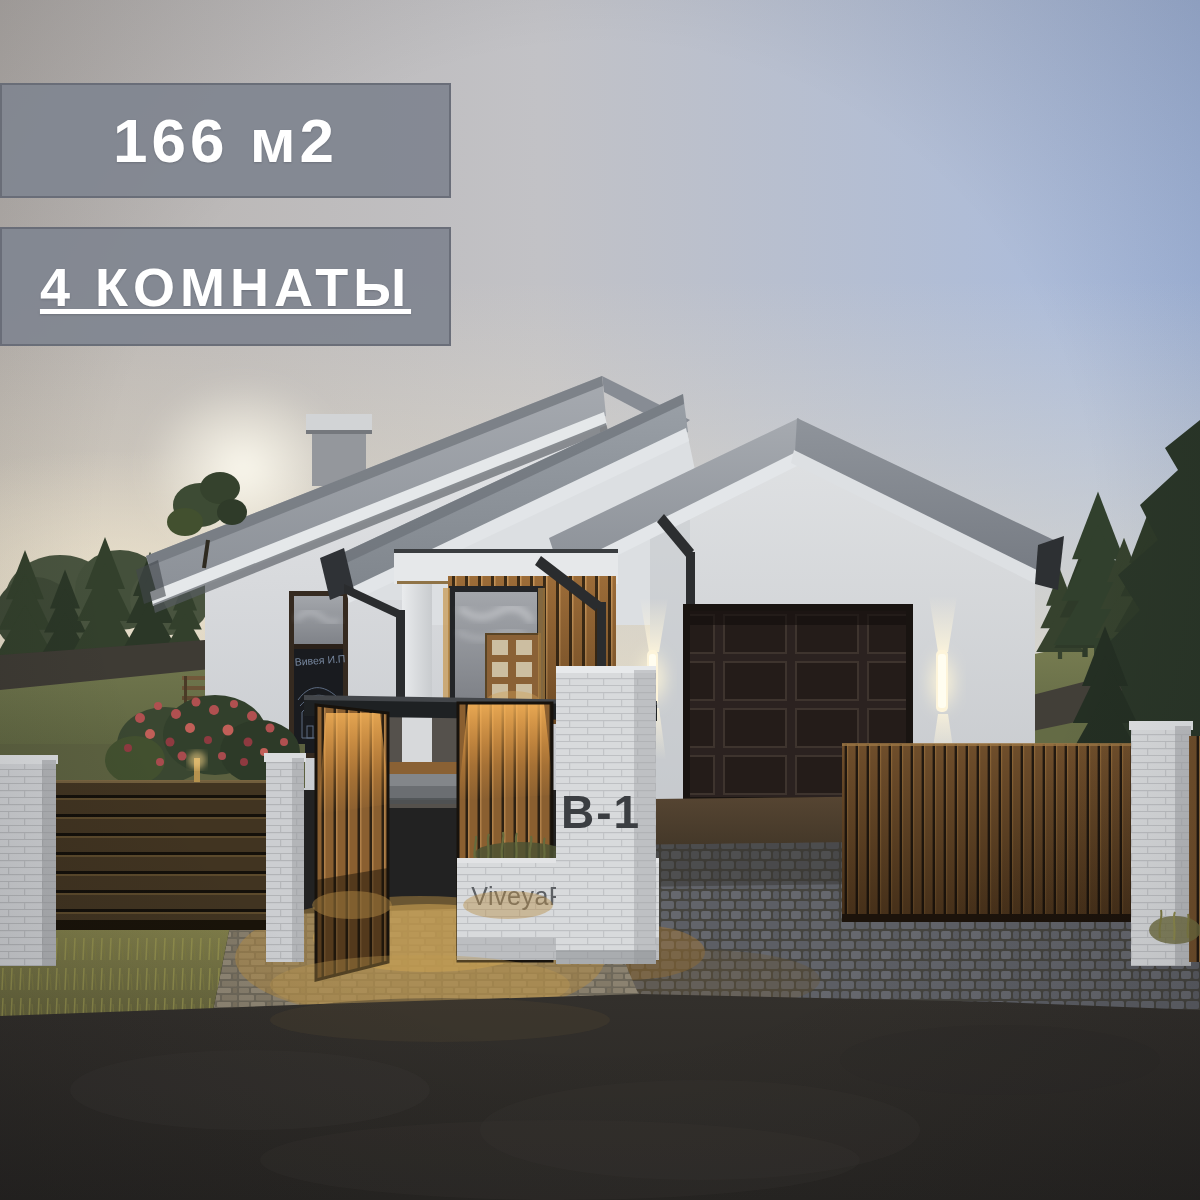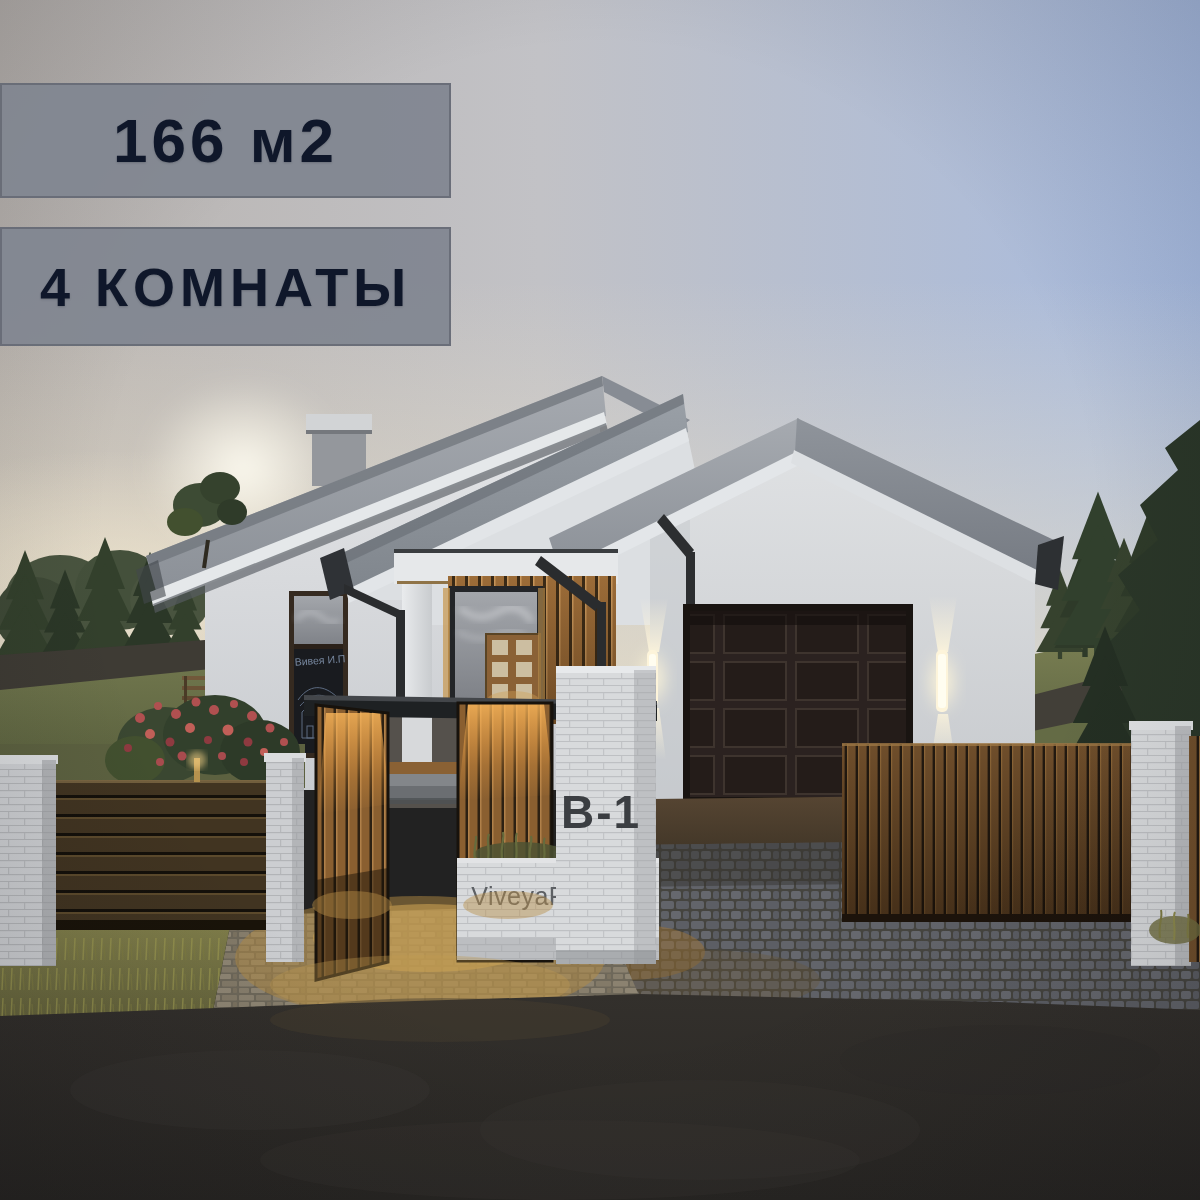--- a/index.html
+++ b/index.html
@@ -3,27 +3,27 @@
 <meta charset="utf-8">
 <style>
   html,body{margin:0;padding:0;background:#222;}
   .scene{position:relative;width:1200px;height:1200px;overflow:hidden;font-family:"Liberation Sans",sans-serif;}
   .scene svg{position:absolute;left:0;top:0;}
   .badge{
     position:absolute;left:0;width:451px;
     background:rgba(129,134,144,0.94);
     border:2px solid rgba(84,88,98,0.55);
     box-sizing:border-box;
-    color:#0f172a;
+    color:#ffffff;
     display:flex;align-items:center;justify-content:center;
     font-weight:bold;
     text-shadow:0 1px 2px rgba(40,44,52,0.25);
   }
   .badge-area{top:83px;height:115px;font-size:62px;letter-spacing:4px;}
-  .badge-rooms{top:227px;height:119px;font-size:54px;letter-spacing:5px;}
+  .badge-rooms{top:227px;height:119px;font-size:54px;letter-spacing:5px;text-decoration:underline;}
   .svg-label{font-family:"Liberation Sans",sans-serif;}
 </style>
 </head>
 <body>
 
 <div class="scene">
 <svg width="1200" height="1200" viewBox="0 0 1200 1200">
 <defs>
   <linearGradient id="skyH" x1="0" y1="0" x2="1" y2="0">
     <stop offset="0" stop-color="#b8b3af"></stop>

